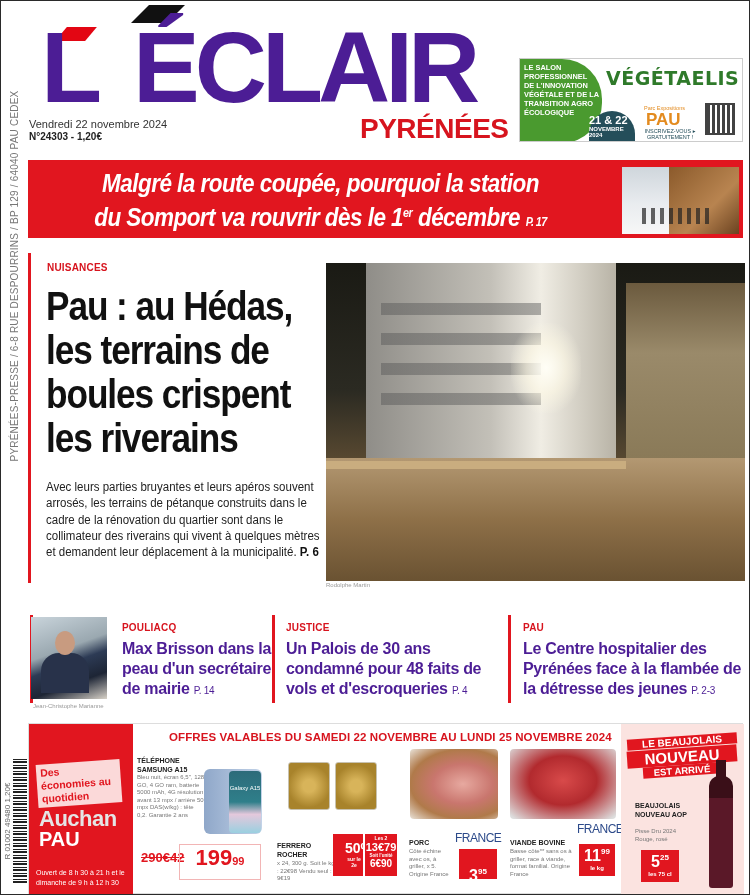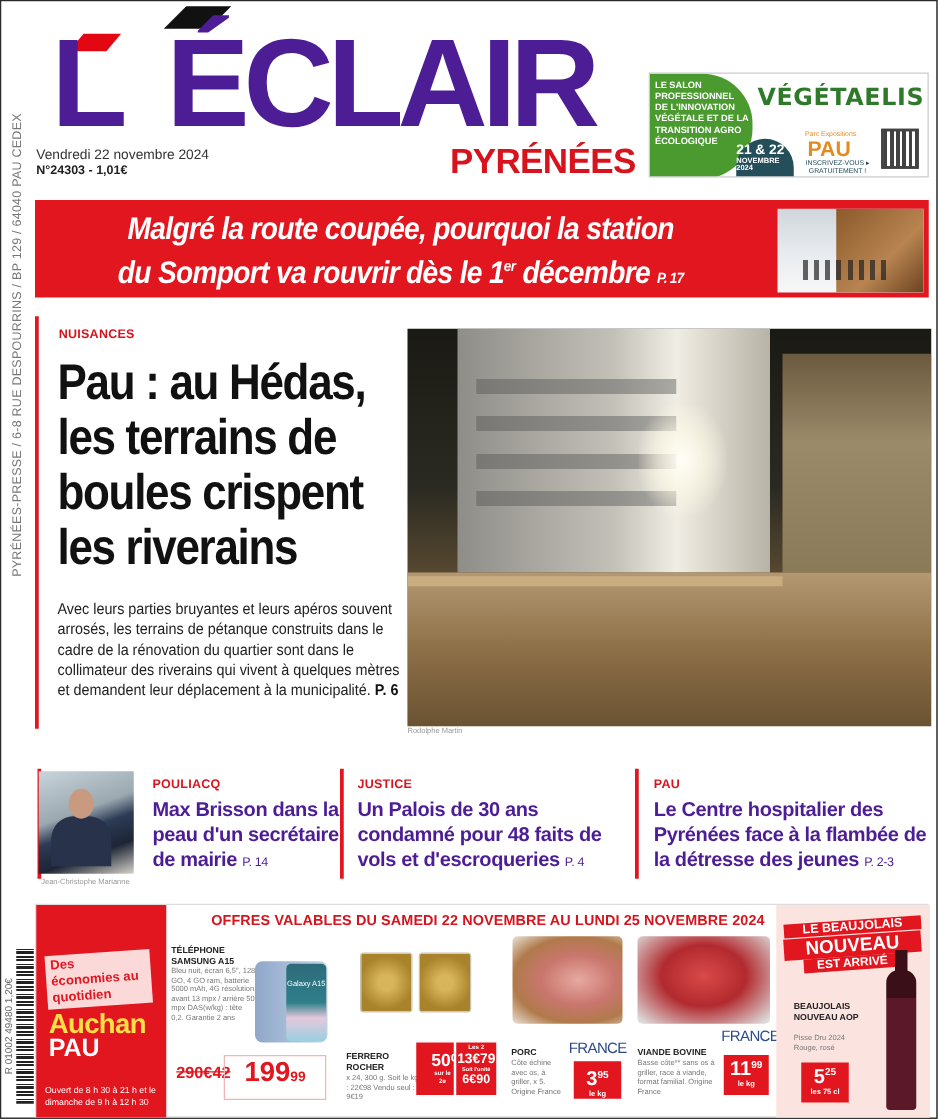--- a/index.html
+++ b/index.html
@@ -68,21 +68,21 @@
   .sec-photo .face { position: absolute; left: 24px; top: 14px; width: 20px; height: 24px; border-radius: 50%; background: #c89b80; }
   .sec-photo .suit { position: absolute; left: 10px; top: 36px; width: 48px; height: 40px; border-radius: 18px 18px 0 0; background: #28324a; }
   .sec-kicker { top: 621px; }
   .sec-headline { position: absolute; top: 638px; font-weight: bold; font-size: 16px; line-height: 20px; letter-spacing: -0.3px; color: #4c1d95; }
   .sec-headline .pg { font-size: 10px; font-weight: normal; }
 
   
   .ad-bottom { position: absolute; left: 27px; top: 722px; width: 715px; height: 171px; border: 1px solid #ddd; background: #fff; }
   .auchan { position: absolute; left: 0; top: 0; width: 104px; height: 171px; background: #e1161f; }
   .auchan .slogan { position: absolute; left: 8px; top: 38px; width: 84px; background: #fbd9d9; color: #e1161f; font-weight: bold; font-size: 10.5px; line-height: 13px; padding: 2px 4px; transform: rotate(-4deg); }
-  .auchan .logo-a { position: absolute; left: 10px; top: 82px; color: #fde047; font-weight: bold; font-size: 22px; letter-spacing: -0.5px; }
+  .auchan .logo-a { position: absolute; left: 10px; top: 82px; color: #e5e5e5; font-weight: bold; font-size: 22px; letter-spacing: -0.5px; }
   .auchan .city { position: absolute; left: 10px; top: 104px; color: #fff; font-weight: bold; font-size: 20px; }
   .auchan .hours { position: absolute; left: 7px; top: 144px; color: #fff; font-size: 7px; line-height: 10px; }
   .offers-title { position: absolute; left: 140px; top: 7px; color: #d7141e; font-weight: bold; font-size: 11.5px; letter-spacing: 0.1px; }
 
   .product { position: absolute; top: 0; height: 171px; }
   .p-name { position: absolute; font-size: 7px; font-weight: bold; line-height: 8.5px; color: #222; text-transform: uppercase; }
   .p-desc { position: absolute; font-size: 6px; line-height: 7.5px; color: #777; }
   .price-box { position: absolute; background: #e1161f; color: #fff; font-weight: bold; text-align: center; }
   .price-box .big { font-size: 16px; line-height: 16px; }
   .price-box .cents { font-size: 8px; vertical-align: top; }
@@ -116,21 +116,21 @@
   </div>
 
   <div class="masthead">
     <div class="logo-accent"></div>
     <div class="logo-slash"></div>
     <div class="logo">
       <span>L</span><span style="display:inline-block;width:36px"></span><span>ÉCLAIR</span>
     </div>
     <div class="edition">PYRÉNÉES</div>
     <div class="date">Vendredi 22 novembre 2024</div>
-    <div class="issue">N°24303 - 1,01€</div>
+    <div class="issue">N°24303 - 1,20€</div>
   </div>
 
   <div class="ad-top">
     <div class="green"></div>
     <div class="green-text">LE SALON PROFESSIONNEL DE L'INNOVATION VÉGÉTALE ET DE LA TRANSITION AGRO ÉCOLOGIQUE</div>
     <div class="date-badge">
       <div class="d1">21 &amp; 22</div>
       <div class="d2">NOVEMBRE</div>
       <div class="d2">2024</div>
     </div>
@@ -231,21 +231,21 @@
         <div style="font-size:4.5px;">Soit l'unité</div>
         <div style="font-size:10px;">6€90</div>
       </div>
     </div>
 
     <div class="meat-img" style="left:381px;width:88px;background:radial-gradient(ellipse at 60% 50%,#e7a9a0 0%,#c9766e 40%,#b07a4a 70%,#e9e2d8 100%);"></div>
     <div class="product" style="left:376px;width:100px;">
       <div class="france" style="left:50px;top:107px;">FRANCE</div>
       <div class="p-name" style="left:4px;top:115px;width:45px;">PORC</div>
       <div class="p-desc" style="left:4px;top:124px;width:45px;">Côte échine avec os, à griller, x 5. Origine France</div>
-      <div class="price-box" style="left:54px;top:125px;width:38px;height:30px;padding-top:6px;">
+      <div class="price-box" style="left:54px;top:125px;width:38px;height:30px;padding-top:18px;">
         <span class="big">3</span><span class="cents">95</span>
         <span class="unit">le kg</span>
       </div>
     </div>
 
     <div class="meat-img" style="left:481px;width:106px;background:radial-gradient(ellipse at 50% 45%,#d84a4a 0%,#b22a2e 45%,#ddd 95%);"></div>
     <div class="product" style="left:478px;width:112px;">
       <div class="france" style="left:70px;top:98px;">FRANCE</div>
       <div class="p-name" style="left:3px;top:115px;width:65px;">VIANDE BOVINE</div>
       <div class="p-desc" style="left:3px;top:124px;width:65px;">Basse côte** sans os à griller, race à viande, format familial. Origine France</div>

